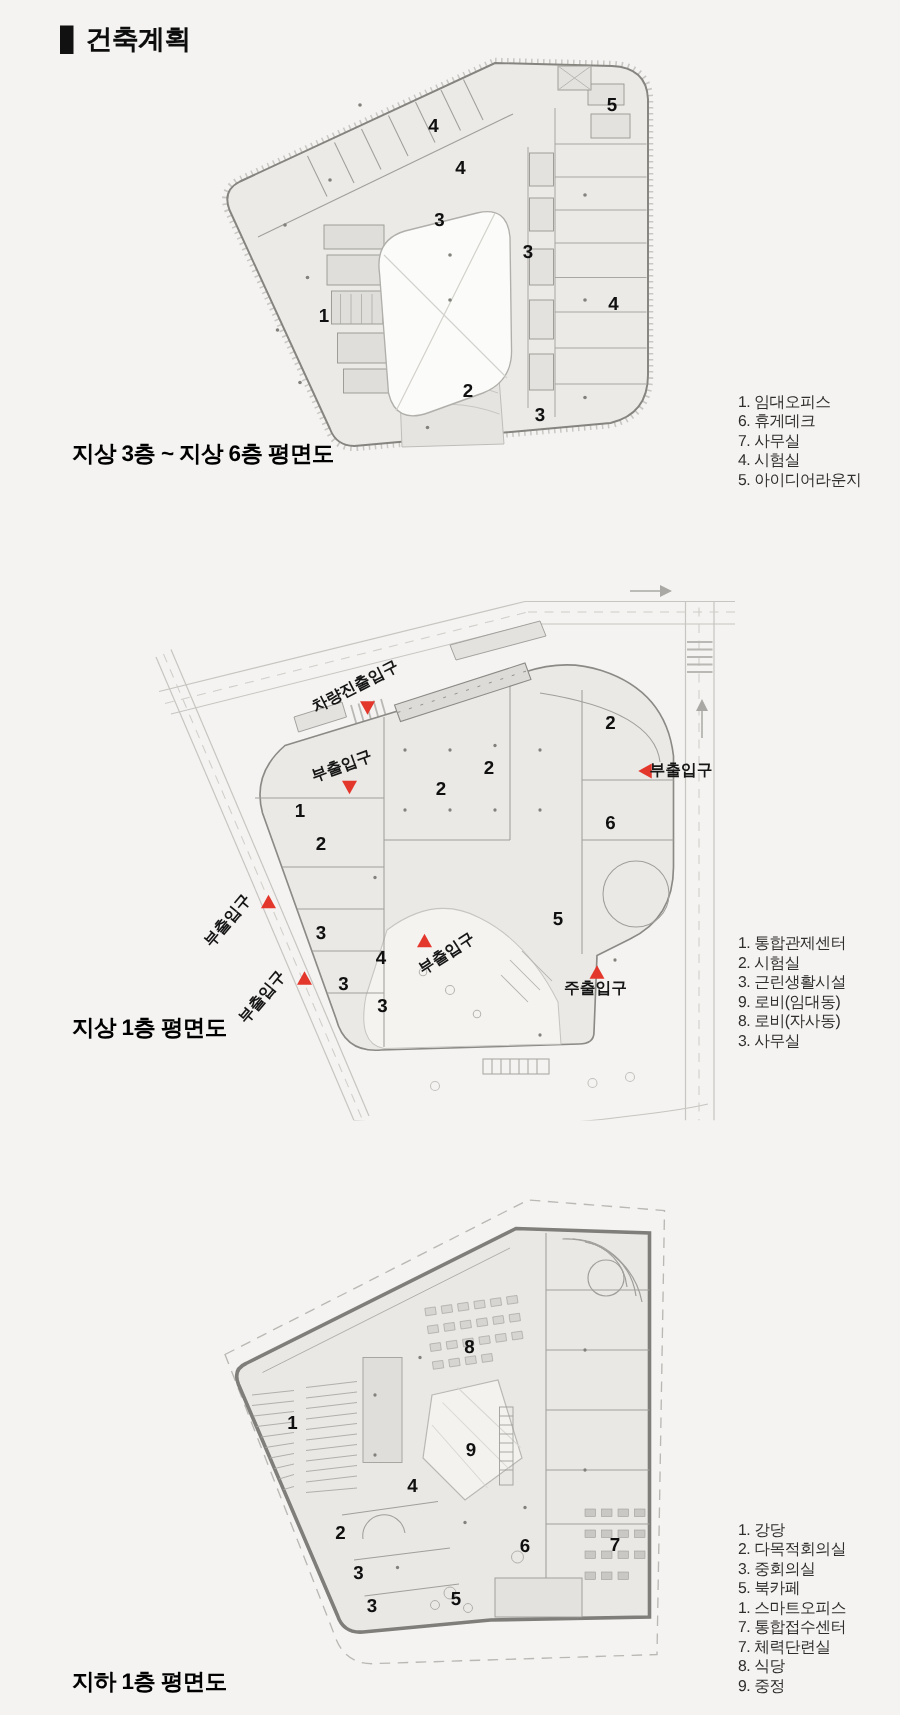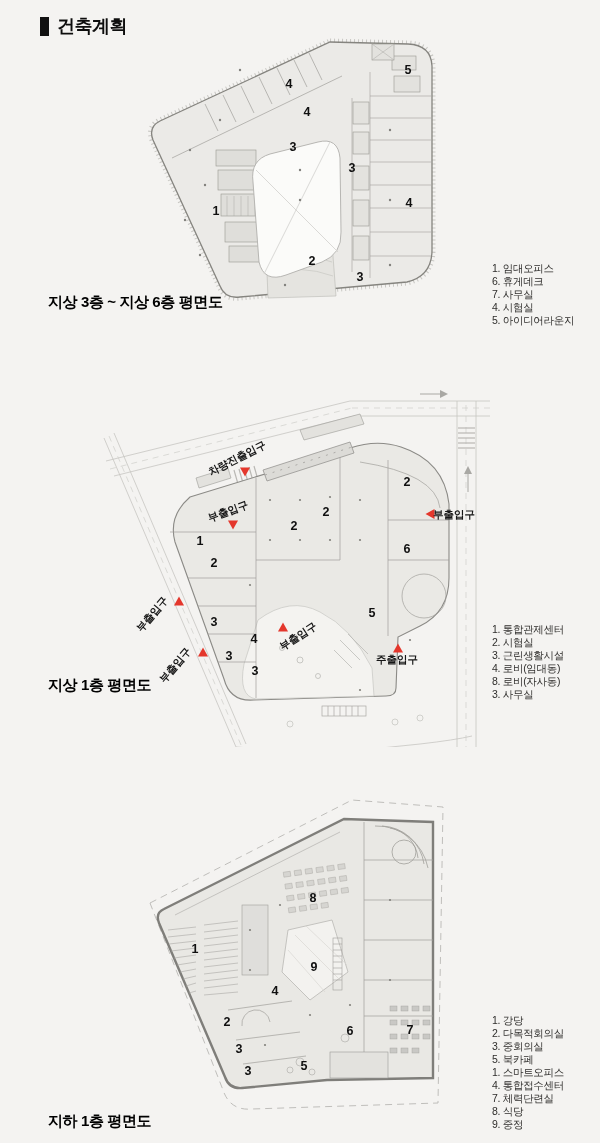--- a/index.html
+++ b/index.html
@@ -324,31 +324,31 @@
       <div class="legend-item">1. 임대오피스</div>
       <div class="legend-item">6. 휴게데크</div>
       <div class="legend-item">7. 사무실</div>
       <div class="legend-item">4. 시험실</div>
       <div class="legend-item">5. 아이디어라운지</div>
     </div>
   <div id="legend-1" class="legend">
       <div class="legend-item">1. 통합관제센터</div>
       <div class="legend-item">2. 시험실</div>
       <div class="legend-item">3. 근린생활시설</div>
-      <div class="legend-item">4. 로비(임대동)</div>
+      <div class="legend-item">9. 로비(임대동)</div>
       <div class="legend-item">8. 로비(자사동)</div>
       <div class="legend-item">3. 사무실</div>
     </div>
   <div id="legend-2" class="legend">
       <div class="legend-item">1. 강당</div>
       <div class="legend-item">2. 다목적회의실</div>
       <div class="legend-item">3. 중회의실</div>
       <div class="legend-item">5. 북카페</div>
       <div class="legend-item">1. 스마트오피스</div>
-      <div class="legend-item">4. 통합접수센터</div>
+      <div class="legend-item">7. 통합접수센터</div>
       <div class="legend-item">7. 체력단련실</div>
       <div class="legend-item">8. 식당</div>
       <div class="legend-item">9. 중정</div>
     </div>
 
   <div id="overlay">
       <span class="room-num" style="left: 216px; top: 211px;">1</span>
       <span class="room-num" style="left: 312px; top: 261px;">2</span>
       <span class="room-num" style="left: 293px; top: 147px;">3</span>
       <span class="room-num" style="left: 352px; top: 168px;">3</span>

